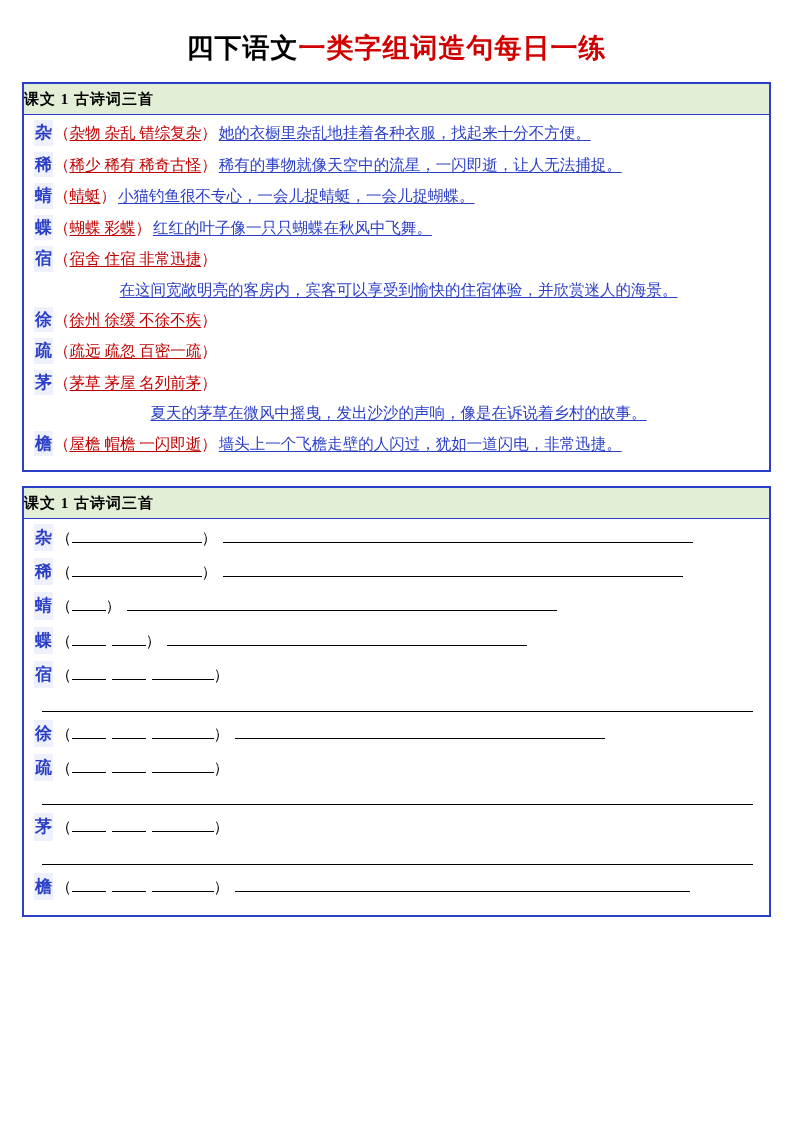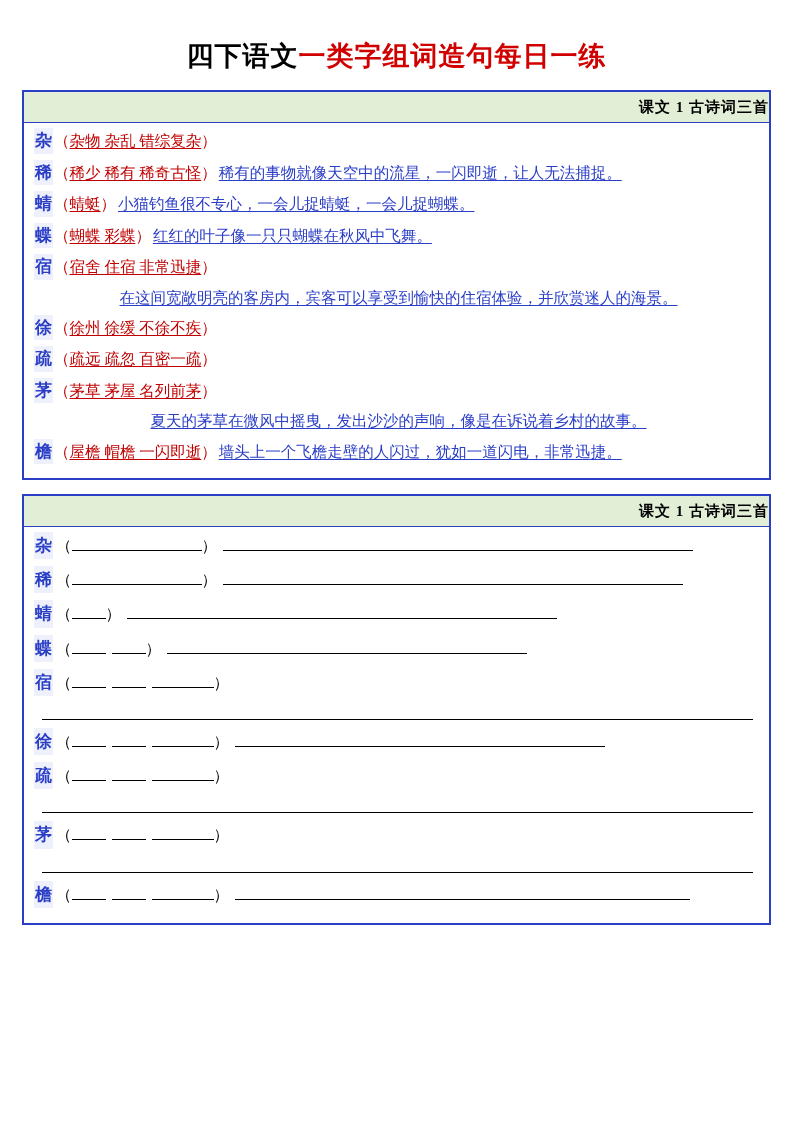--- a/index.html
+++ b/index.html
@@ -12,21 +12,21 @@
     height: 1122px;
     font-family: "Liberation Serif", "DejaVu Serif", serif;
     color: #000;
     position: relative;
     overflow: hidden;
   }
   .page {
     width: 793px;
     height: 1122px;
     box-sizing: border-box;
-    padding: 24px 22px 10px 22px;
+    padding: 16px 22px 10px 22px;
     position: relative;
   }
   
   .title {
     text-align: center;
     font-size: 27px;
     font-weight: bold;
     letter-spacing: 1px;
     margin: 14px 0 16px 0;
     white-space: nowrap;
@@ -37,21 +37,21 @@
   
   .box {
     border: 2px solid #2b3ec6;
     box-sizing: border-box;
     margin-bottom: 14px;
     background: #fff;
   }
   .box-header {
     background: #e2eed5;
     border-bottom: 1px solid #2b3ec6;
-    text-align: right;
+    text-align: left;
     font-weight: bold;
     font-size: 15px;
     padding: 6px 0 5px 0;
     letter-spacing: 1px;
     color: #000;
   }
   .box-body {
     padding: 5px 8px 8px 10px;
   }
 
@@ -138,20 +138,21 @@
   </div>
 
   <div class="box">
     <div class="box-header">课文 1 古诗词三首</div>
     <div class="box-body" id="box1-body">
         <div class="row">
           <span class="hz">杂</span>
           <span class="paren">（</span>
           <span class="words">杂物 杂乱 错综复杂</span>
           <span class="paren">）</span>
+          <span class="sentence">她的衣橱里杂乱地挂着各种衣服，找起来十分不方便。</span>
         </div>
         <div class="row">
           <span class="hz">稀</span>
           <span class="paren">（</span>
           <span class="words">稀少 稀有 稀奇古怪</span>
           <span class="paren">）</span>
           <span class="sentence">稀有的事物就像天空中的流星，一闪即逝，让人无法捕捉。</span>
         </div>
         <div class="row">
           <span class="hz">蜻</span>

